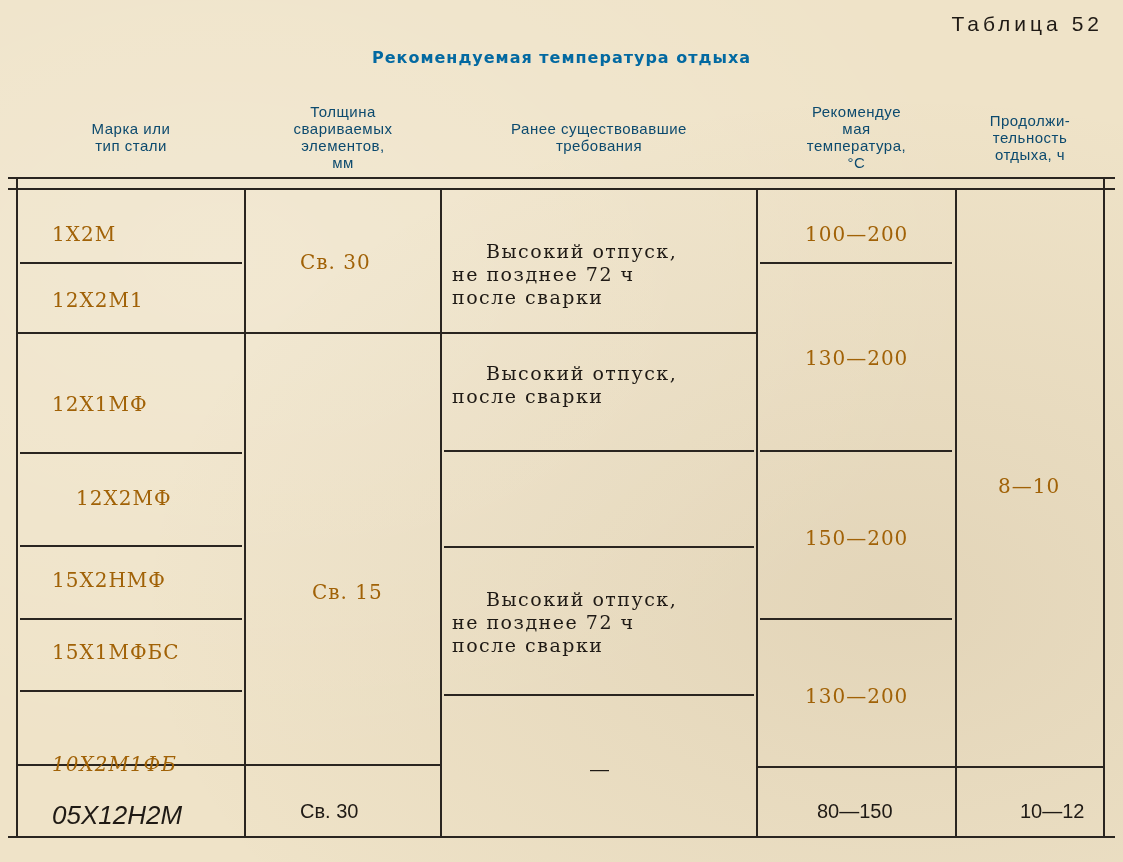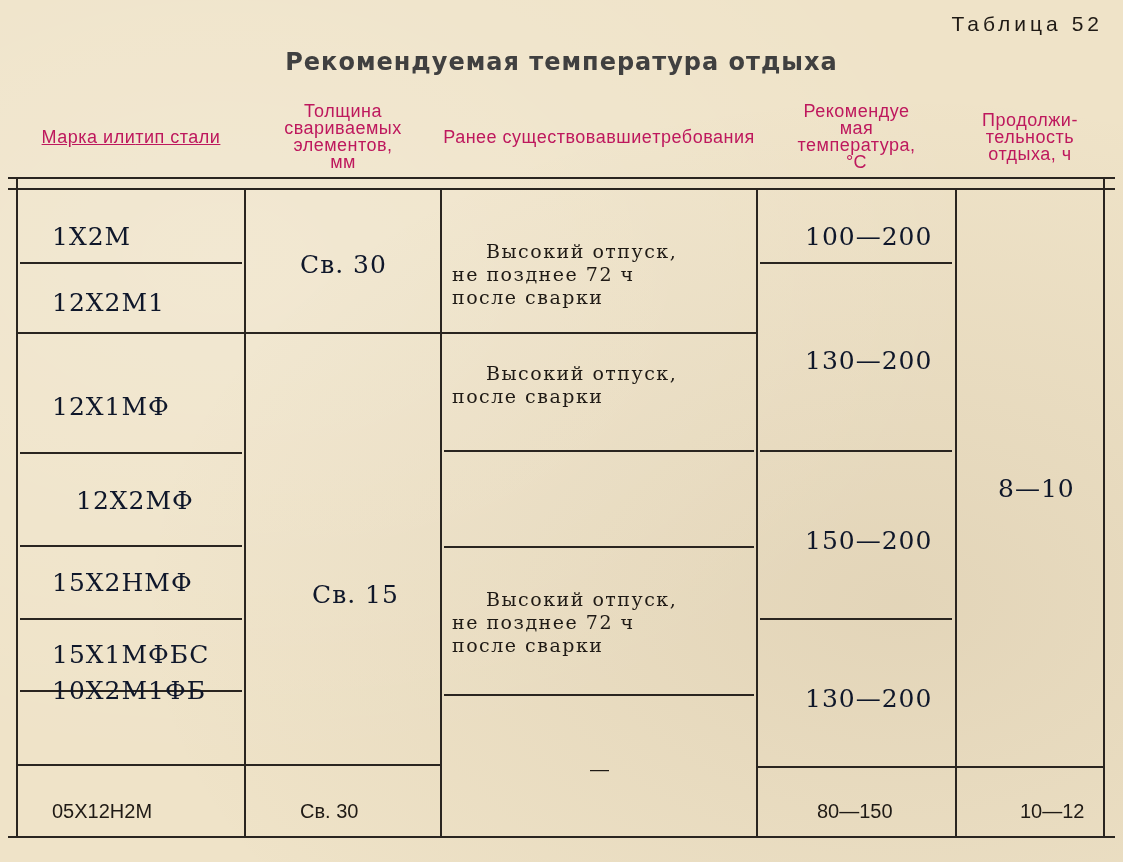--- a/index.html
+++ b/index.html
@@ -15,30 +15,30 @@
   .hl { position:absolute; height:2px; background:#2a2520; }
   .vl { position:absolute; width:2px; background:#2a2520; }
   .caption {
     position:absolute; right:20px; top:12px;
     font-family:"Liberation Sans", sans-serif;
     font-size:21px; letter-spacing:4px; color:#1f1a15;
   }
   .title {
     position:absolute; left:0; width:1123px; top:48px; text-align:center;
     font-family:"DejaVu Sans", sans-serif; font-weight:bold;
-    font-size:24px; letter-spacing:1px; color:#404040;
+    font-size:16px; letter-spacing:1px; color:#0369a1;
   }
   .hcell {
     position:absolute; display:flex; align-items:center; justify-content:center;
     text-align:center; font-family:"Liberation Sans", sans-serif;
-    font-size:18px; line-height:17px; color:#be185d; letter-spacing:0.5px;
+    font-size:15px; line-height:17px; color:#0c4a6e; letter-spacing:0.5px;
   }
   .cell {
     position:absolute; font-family:"DejaVu Serif", serif;
-    font-size:25px; letter-spacing:1px; color:#0f172a;
+    font-size:20px; letter-spacing:1px; color:#a16207;
   }
   .req {
     position:absolute; font-family:"DejaVu Serif", serif;
     font-size:19px; line-height:23px; letter-spacing:1.5px; color:#1f1a15;
     text-align:justify; text-align-last:left;
   }
   .req .l1 { display:block; padding-left:34px; }
   .req span { display:block; }
   .plain {
     position:absolute; font-family:"Liberation Sans", sans-serif;
@@ -89,31 +89,31 @@
 <div>
   <div class="hcell" style="left:18px;width:226px;top:180px;height:8px;"></div>
   <div class="hcell" style="left:18px;width:226px;top:100px;height:88px;padding-top:78px;box-sizing:content-box;"></div>
 </div>
 
 <div class="hcell" style="left:18px;width:226px;top:188px;height:0;"></div>
 
 <div class="hcell" style="left:18px;width:226px;top:90px;height:100px;">
 </div>
 
-<div class="hcell" style="left:18px;width:226px;top:96px;height:82px;flex-direction:row;text-decoration:underline;">
+<div class="hcell" style="left:18px;width:226px;top:96px;height:82px;flex-direction:column;">
   <div>Марка или</div>
   <div>тип стали</div>
 </div>
 <div class="hcell" style="left:246px;width:194px;top:96px;height:82px;flex-direction:column;">
   <div>Толщина</div>
   <div>свариваемых</div>
   <div>элементов,</div>
   <div>мм</div>
 </div>
-<div class="hcell" style="left:442px;width:314px;top:96px;height:82px;flex-direction:row;">
+<div class="hcell" style="left:442px;width:314px;top:96px;height:82px;flex-direction:column;">
   <div>Ранее существовавшие</div>
   <div>требования</div>
 </div>
 <div class="hcell" style="left:758px;width:197px;top:96px;height:82px;flex-direction:column;">
   <div>Рекомендуе</div>
   <div>мая</div>
   <div>температура,</div>
   <div>°С</div>
 </div>
 <div class="hcell" style="left:957px;width:146px;top:96px;height:82px;flex-direction:column;">
@@ -121,22 +121,22 @@
   <div>тельность</div>
   <div>отдыха, ч</div>
 </div>
 
 <div class="cell" style="left:52px;top:222px;">1Х2М</div>
 <div class="cell" style="left:52px;top:288px;">12Х2М1</div>
 <div class="cell" style="left:52px;top:392px;">12Х1МФ</div>
 <div class="cell" style="left:52px;top:486px;margin-left:24px;">12Х2МФ</div>
 <div class="cell" style="left:52px;top:568px;">15Х2НМФ</div>
 <div class="cell" style="left:52px;top:640px;">15Х1МФБС</div>
-<div class="cell" style="left:52px;top:676px;">10Х2М1ФБ</div>
-<div class="plain" style="left:52px;top:800px;font-size:20px;">05Х12Н2М</div>
+<div class="cell" style="left:52px;top:752px;font-style:italic;">10Х2М1ФБ</div>
+<div class="plain" style="left:52px;top:800px;font-size:26px;font-style:italic;">05Х12Н2М</div>
 
 <div class="cell" style="left:300px;top:250px;">Св. 30</div>
 <div class="cell" style="left:312px;top:552px;margin-top:28px;">Св. 15</div>
 <div class="plain" style="left:300px;top:800px;font-size:20px;">Св. 30</div>
 
 <div class="req" style="left:452px;width:292px;top:240px;">
   <span class="l1">Высокий отпуск,</span>
   <span>не позднее 72 ч</span>
   <span>после сварки</span>
 </div>

